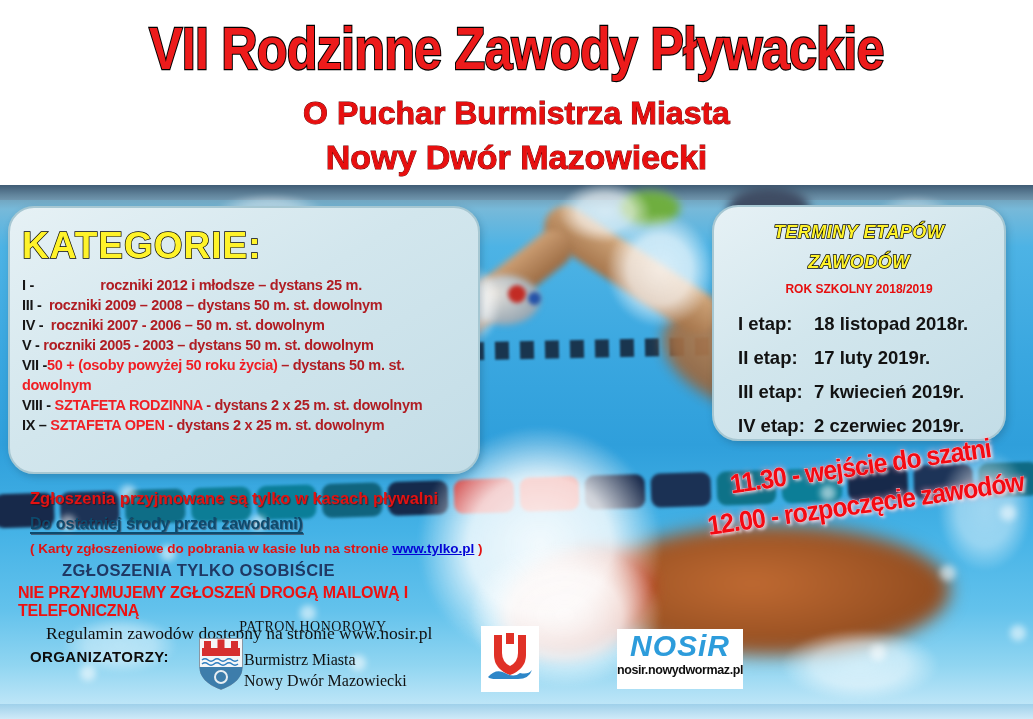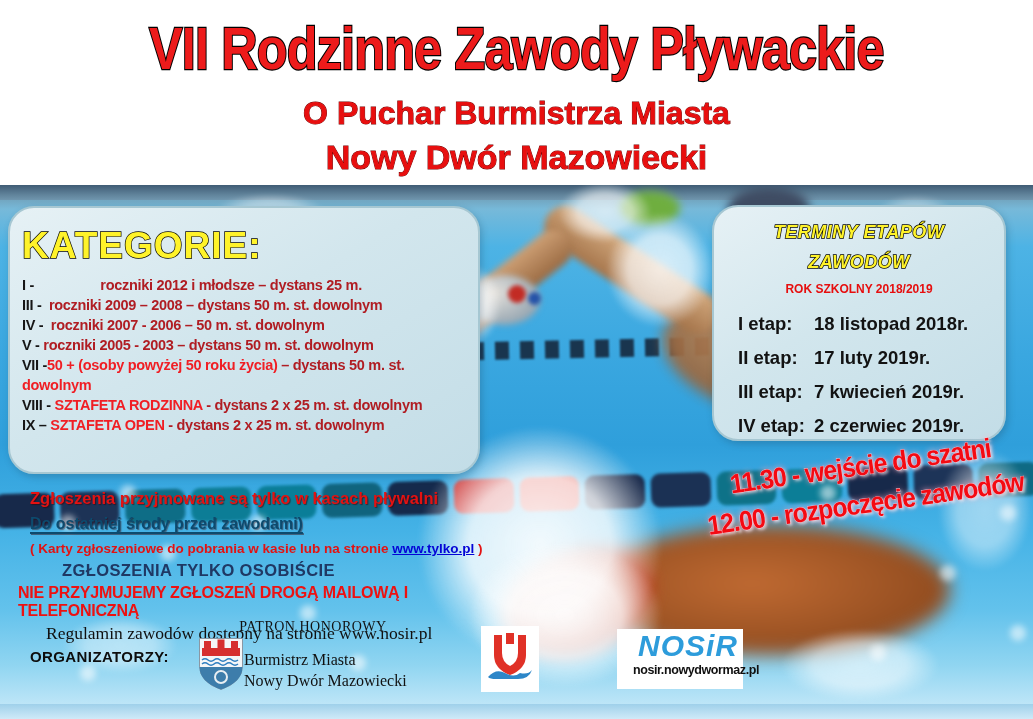--- a/index.html
+++ b/index.html
@@ -98,21 +98,21 @@
   
   .org-label{position:absolute;left:30px;top:648px;font-size:15px;font-weight:700;color:#0d0d0d;
       letter-spacing:.4px;z-index:11;}
   .patron{position:absolute;left:198px;top:619px;width:230px;z-index:11;font-family:"Liberation Serif",serif;}
   .patron-title{font-size:14px;color:#111;text-align:center;letter-spacing:.5px;}
   .patron-row{display:flex;margin-top:2px;align-items:flex-end;}
   .patron-name{font-size:16px;color:#111;line-height:21px;padding-top:9px;white-space:nowrap;}
   .citylogo{position:absolute;left:481px;top:626px;width:58px;height:66px;background:#fff;z-index:11;
       display:flex;align-items:center;justify-content:center;}
   .nosirlogo{position:absolute;left:617px;top:629px;width:126px;height:60px;background:#fff;z-index:11;
-      text-align:center;padding-top:1px;box-sizing:border-box;padding-left:16px;}
+      text-align:center;padding-top:1px;box-sizing:border-box;}
   .nosir-word{color:#2D9CDB;font-weight:700;font-style:italic;font-size:30px;line-height:32px;letter-spacing:1px;}
   .nosir-url{font-size:12.5px;font-weight:700;color:#101010;letter-spacing:-.4px;margin-top:1px;}
 </style>
 </head>
 <body>
 
 <div class="poster">
 
   <div class="header">
     <div class="title">VII Rodzinne Zawody Pływackie</div>

